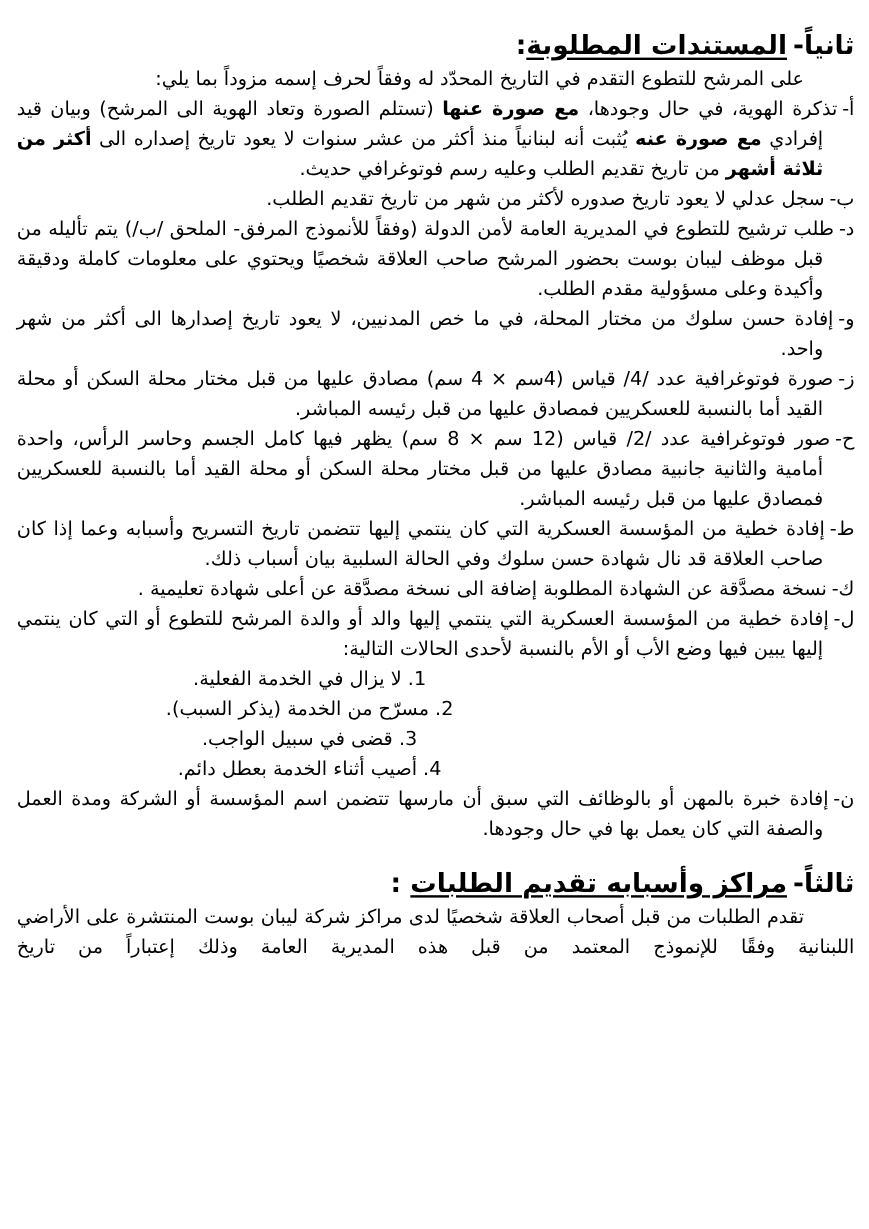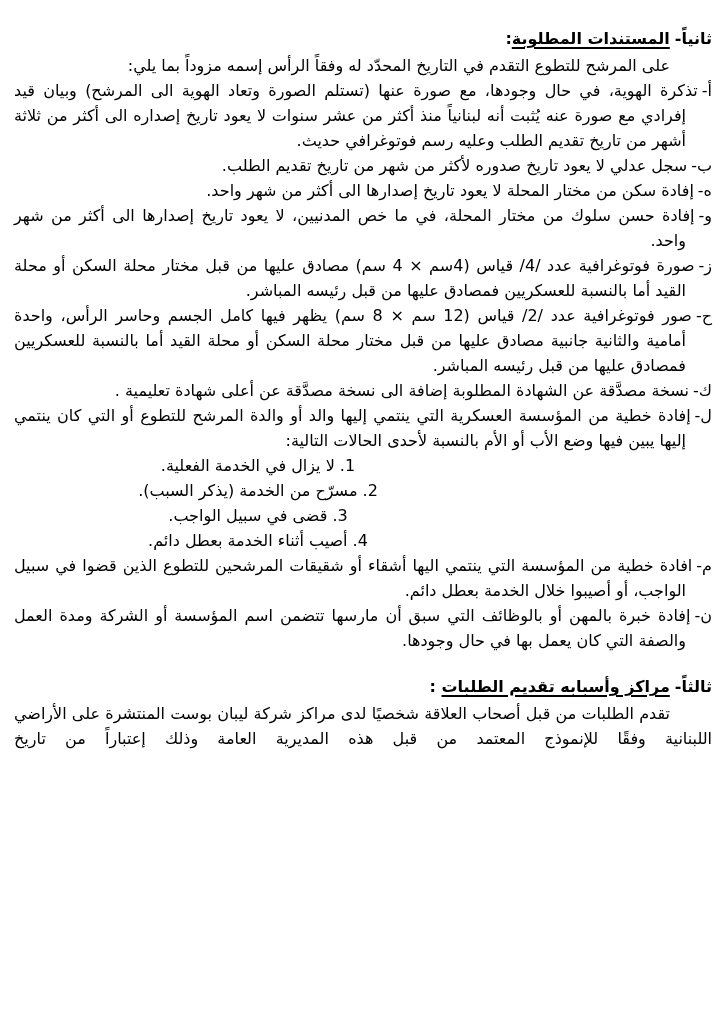--- a/index.html
+++ b/index.html
@@ -6,56 +6,56 @@
   body{
     width:724px;height:1024px;
     color:#000;
     font-family:"DejaVu Sans","DejaVu Serif",sans-serif;
     font-size:16px;line-height:25px;
     direction:rtl;
     overflow:hidden;
   }
   .page{padding:26px 12px 0 14px;}
   h2{
-    font-size:16px;font-weight:bold;margin:0 0 1px 0;line-height:26px;
+    font-size:22px;font-weight:bold;margin:0 0 1px 0;line-height:26px;
   }
   .hprefix{margin-left:5px;}
   .u{text-decoration:underline;text-underline-offset:3px;text-decoration-thickness:1.5px;}
   .intro{margin:0;text-indent:42px;text-align:justify;}
   .item{
     padding-right:26px;text-indent:-26px;
     text-align:justify;
   }
   .lbl{margin-left:4px;white-space:nowrap;}
-  .b{font-weight:normal;}
+  .b{font-weight:bold;}
   .sub{
     text-indent:0;padding-right:184px;text-align:center;
   }
   .sec3{margin-top:21px;}
   .sec3 p{margin:0;text-align:justify;text-align-last:justify;text-indent:42px;}
 </style>
 </head>
 <body>
 
 <div class="page">
 
   <h2><span class="hprefix">ثانياً-</span><span class="u">المستندات المطلوبة</span><span>:</span></h2>
 
-  <p class="intro">على المرشح للتطوع التقدم في التاريخ المحدّد له وفقاً الرأس إسمه مزوداً بما يلي:</p>
+  <p class="intro">على المرشح للتطوع التقدم في التاريخ المحدّد له وفقاً لحرف إسمه مزوداً بما يلي:</p>
 
   <div>
       <div class="item"><span class="lbl">أ-</span><span>تذكرة الهوية، في حال وجودها، </span><span class="b">مع صورة عنها</span><span> (تستلم الصورة وتعاد الهوية الى المرشح) وبيان قيد إفرادي </span><span class="b">مع صورة عنه</span><span> يُثبت أنه لبنانياً منذ أكثر من عشر سنوات لا يعود تاريخ إصداره الى </span><span class="b">أكثر من ثلاثة أشهر</span><span> من تاريخ تقديم الطلب وعليه رسم فوتوغرافي حديث.</span></div>
       <div class="item"><span class="lbl">ب-</span><span>سجل عدلي لا يعود تاريخ صدوره لأكثر من شهر من تاريخ تقديم الطلب.</span></div>
-      <div class="item"><span class="lbl">ه-</span><span>إفادة سكن من مختار المحلة لا يعود تاريخ إصدارها الى أكثر من شهر واحد.</span></div>
+      <div class="item"><span class="lbl">د-</span><span>طلب ترشيح للتطوع في المديرية العامة لأمن الدولة (وفقاً للأنموذج المرفق- الملحق /ب/) يتم تأليله من قبل موظف ليبان بوست بحضور المرشح صاحب العلاقة شخصيًا ويحتوي على معلومات كاملة ودقيقة وأكيدة وعلى مسؤولية مقدم الطلب.</span></div>
       <div class="item"><span class="lbl">و-</span><span>إفادة حسن سلوك من مختار المحلة، في ما خص المدنيين، لا يعود تاريخ إصدارها الى أكثر من شهر واحد.</span></div>
       <div class="item"><span class="lbl">ز-</span><span>صورة فوتوغرافية عدد /4/ قياس (4سم × 4 سم) مصادق عليها من قبل مختار محلة السكن أو محلة القيد أما بالنسبة للعسكريين فمصادق عليها من قبل رئيسه المباشر.</span></div>
       <div class="item"><span class="lbl">ح-</span><span>صور فوتوغرافية عدد /2/ قياس (12 سم × 8 سم) يظهر فيها كامل الجسم وحاسر الرأس، واحدة أمامية والثانية جانبية مصادق عليها من قبل مختار محلة السكن أو محلة القيد أما بالنسبة للعسكريين فمصادق عليها من قبل رئيسه المباشر.</span></div>
+      <div class="item"><span class="lbl">ط-</span><span>إفادة خطية من المؤسسة العسكرية التي كان ينتمي إليها تتضمن تاريخ التسريح وأسبابه وعما إذا كان صاحب العلاقة قد نال شهادة حسن سلوك وفي الحالة السلبية بيان أسباب ذلك.</span></div>
       <div class="item"><span class="lbl">ك-</span><span>نسخة مصدَّقة عن الشهادة المطلوبة إضافة الى نسخة مصدَّقة عن أعلى شهادة تعليمية .</span></div>
       <div class="item"><span class="lbl">ل-</span><span>إفادة خطية من المؤسسة العسكرية التي ينتمي إليها والد أو والدة المرشح للتطوع أو التي كان ينتمي إليها يبين فيها وضع الأب أو الأم بالنسبة لأحدى الحالات التالية:</span><div class="sub">1. لا يزال في الخدمة الفعلية.</div><div class="sub">2. مسرّح من الخدمة (يذكر السبب).</div><div class="sub">3. قضى في سبيل الواجب.</div><div class="sub">4. أصيب أثناء الخدمة بعطل دائم.</div></div>
-      <div class="item"><span class="lbl">م-</span><span>افادة خطية من المؤسسة التي ينتمي اليها أشقاء أو شقيقات المرشحين للتطوع الذين قضوا في سبيل الواجب، أو أصيبوا خلال الخدمة بعطل دائم.</span></div>
       <div class="item"><span class="lbl">ن-</span><span>إفادة خبرة بالمهن أو بالوظائف التي سبق أن مارسها تتضمن اسم المؤسسة أو الشركة ومدة العمل والصفة التي كان يعمل بها في حال وجودها.</span></div>
     </div>
 
   <div class="sec3">
     <h2><span class="hprefix">ثالثاً-</span><span class="u">مراكز وأسبابه تقديم الطلبات</span><span> :</span></h2>
     <p>تقدم الطلبات من قبل أصحاب العلاقة شخصيًا لدى مراكز شركة ليبان بوست المنتشرة على الأراضي اللبنانية وفقًا للإنموذج المعتمد من قبل هذه المديرية العامة وذلك إعتباراً من تاريخ</p>
 
   </div>
 
 </div>

